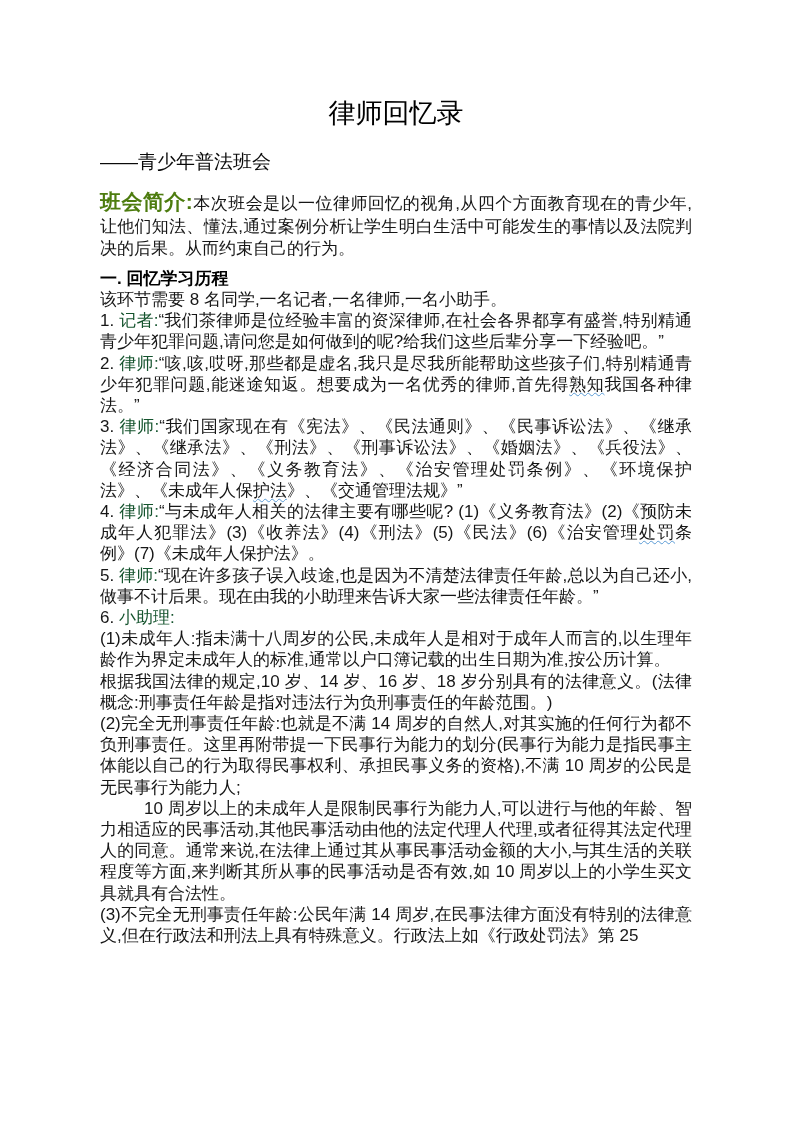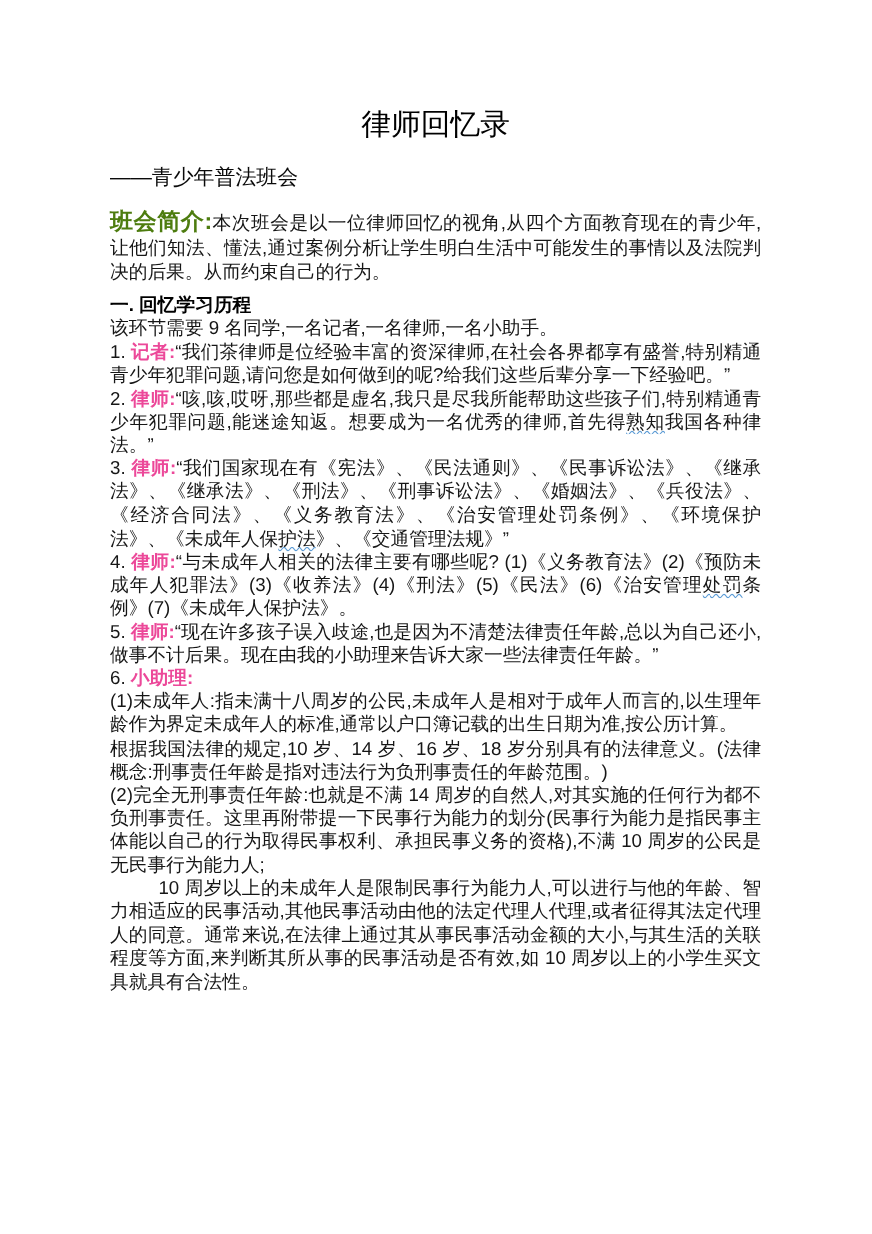--- a/index.html
+++ b/index.html
@@ -35,47 +35,48 @@
   .section-heading{
     margin:7px 0 0 0;
     font-size:17px;font-weight:700;line-height:21.5px;color:#000;
   }
   .body-para{
     margin:0;
     font-size:17px;line-height:21.2px;
     text-align:justify;text-justify:inter-character;
   }
   .indented{text-indent:44px;}
-  .run-b{font-weight:700;color:#ec4899;}
+  .run-b{font-weight:400;color:#14532d;}
   .run-sq{
     text-decoration-line:underline;
     text-decoration-style:wavy;
     text-decoration-color:var(--sq,#5b9bd5);
     text-decoration-thickness:1px;
     text-underline-offset:2px;
   }
 </style>
 </head>
 <body>
 
 <div class="page">
   <div class="content">
     <h1 class="doc-title">律师回忆录</h1>
     <div class="doc-subtitle">——青少年普法班会</div>
     <p class="intro">
       <span class="intro-label">班会简介:</span><span>本次班会是以一位律师回忆的视角,从四个方面教育现在的青少年,让他们知法、懂法,通过案例分析让学生明白生活中可能发生的事情以及法院判决的后果。从而约束自己的行为。</span>
     </p>
     <h3 class="section-heading">一. 回忆学习历程</h3>
     <div>
-        <p class="body-para"><span>该环节需要 9 名同学,一名记者,一名律师,一名小助手。</span></p>
+        <p class="body-para"><span>该环节需要 8 名同学,一名记者,一名律师,一名小助手。</span></p>
         <p class="body-para"><span>1. </span><span class="run-b">记者:</span><span>“我们茶律师是位经验丰富的资深律师,在社会各界都享有盛誉,特别精通青少年犯罪问题,请问您是如何做到的呢?给我们这些后辈分享一下经验吧。”</span></p>
         <p class="body-para"><span>2. </span><span class="run-b">律师:</span><span>“咳,咳,哎呀,那些都是虚名,我只是尽我所能帮助这些孩子们,特别精通青少年犯罪问题,能迷途知返。想要成为一名优秀的律师,首先得</span><span class="run-sq">熟知</span><span>我国各种律法。”</span></p>
         <p class="body-para"><span>3. </span><span class="run-b">律师:</span><span>“我们国家现在有《宪法》、《民法通则》、《民事诉讼法》、《继承法》、《继承法》、《刑法》、《刑事诉讼法》、《婚姻法》、《兵役法》、《经济合同法》、《义务教育法》、《治安管理处罚条例》、《环境保护法》、《未成年人保</span><span class="run-sq">护法</span><span>》、《交通管理法规》”</span></p>
         <p class="body-para"><span>4. </span><span class="run-b">律师:</span><span>“与未成年人相关的法律主要有哪些呢? (1)《义务教育法》(2)《预防未成年人犯罪法》(3)《收养法》(4)《刑法》(5)《民法》(6)《治安管理</span><span class="run-sq">处罚</span><span>条例》(7)《未成年人保护法》。</span></p>
         <p class="body-para"><span>5. </span><span class="run-b">律师:</span><span>“现在许多孩子误入歧途,也是因为不清楚法律责任年龄,总以为自己还小,做事不计后果。现在由我的小助理来告诉大家一些法律责任年龄。”</span></p>
         <p class="body-para"><span>6. </span><span class="run-b">小助理:</span></p>
         <p class="body-para"><span>(1)未成年人:指未满十八周岁的公民,未成年人是相对于成年人而言的,以生理年龄作为界定未成年人的标准,通常以户口簿记载的出生日期为准,按公历计算。</span></p>
         <p class="body-para"><span>根据我国法律的规定,10 岁、14 岁、16 岁、18 岁分别具有的法律意义。(法律概念:刑事责任年龄是指对违法行为负刑事责任的年龄范围。)</span></p>
         <p class="body-para"><span>(2)完全无刑事责任年龄:也就是不满 14 周岁的自然人,对其实施的任何行为都不负刑事责任。这里再附带提一下民事行为能力的划分(民事行为能力是指民事主体能以自己的行为取得民事权利、承担民事义务的资格),不满 10 周岁的公民是无民事行为能力人;</span></p>
         <p class="body-para indented"><span>10 周岁以上的未成年人是限制民事行为能力人,可以进行与他的年龄、智力相适应的民事活动,其他民事活动由他的法定代理人代理,或者征得其法定代理人的同意。通常来说,在法律上通过其从事民事活动金额的大小,与其生活的关联程度等方面,来判断其所从事的民事活动是否有效,如 10 周岁以上的小学生买文具就具有合法性。</span></p>
+        <p class="body-para"><span>(3)不完全无刑事责任年龄:公民年满 14 周岁,在民事法律方面没有特别的法律意义,但在行政法和刑法上具有特殊意义。行政法上如《行政处罚法》第 25</span></p>
       </div>
   </div>
 </div>
 
 </body></html>

